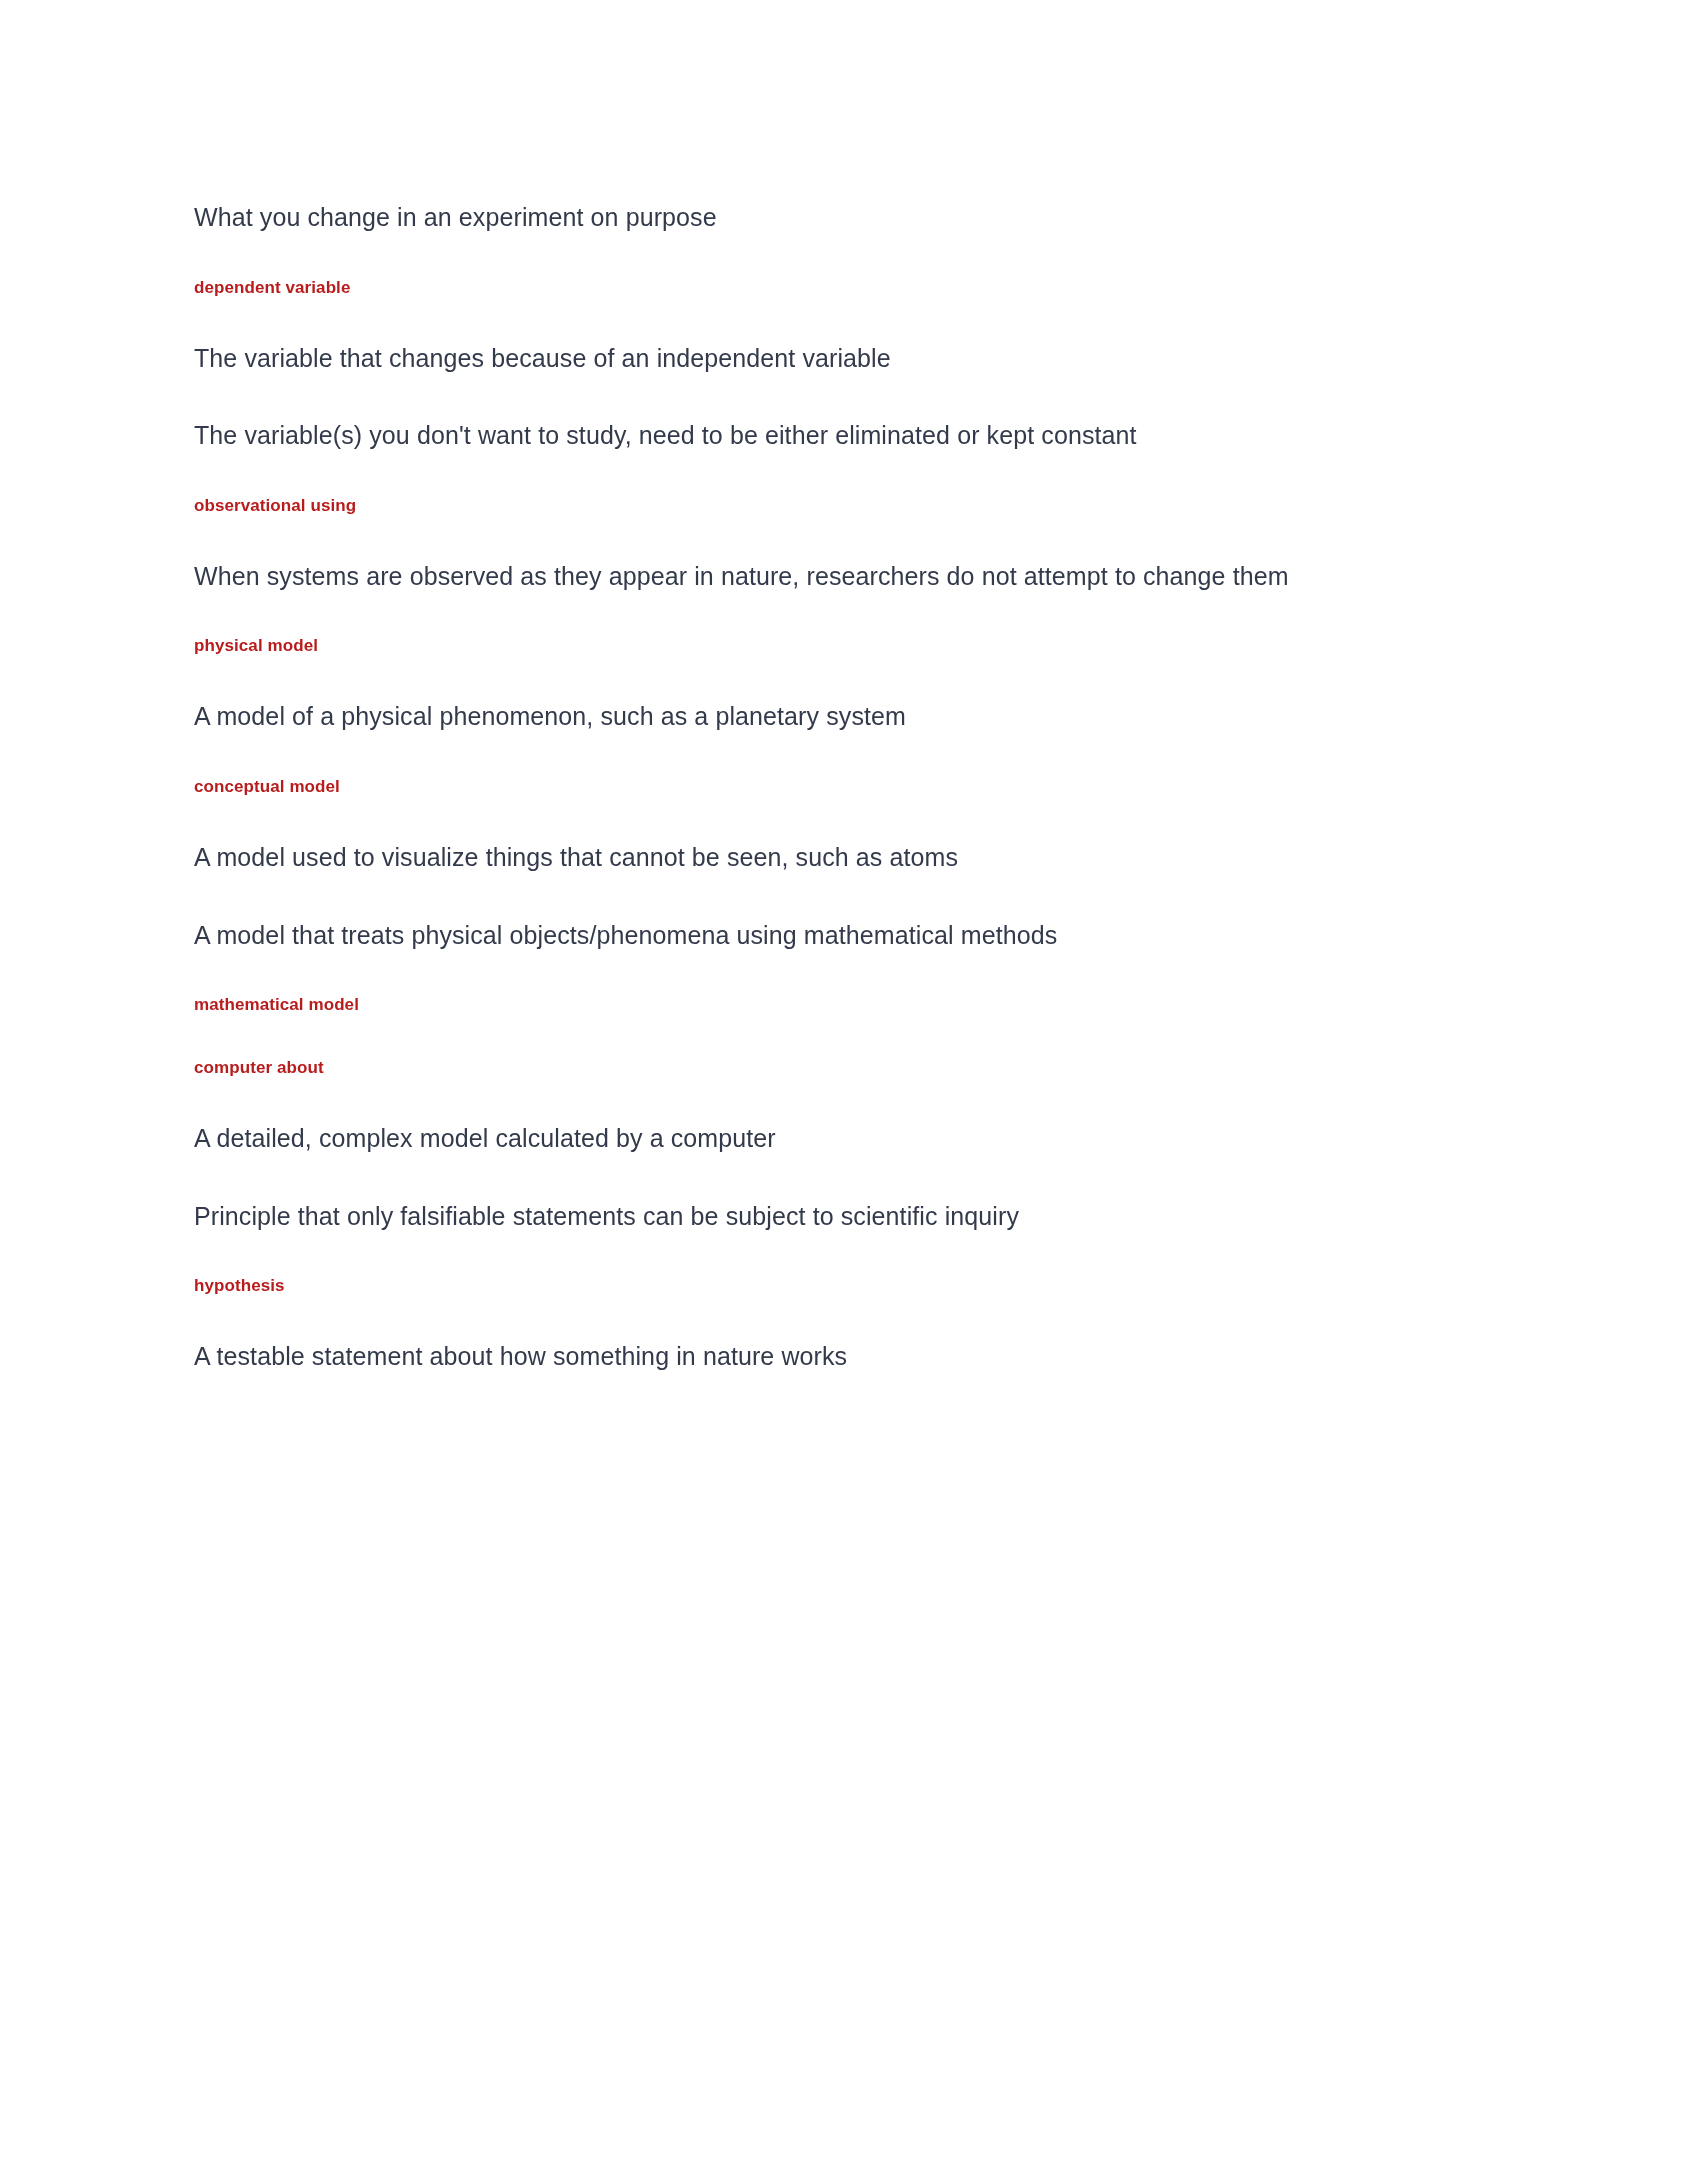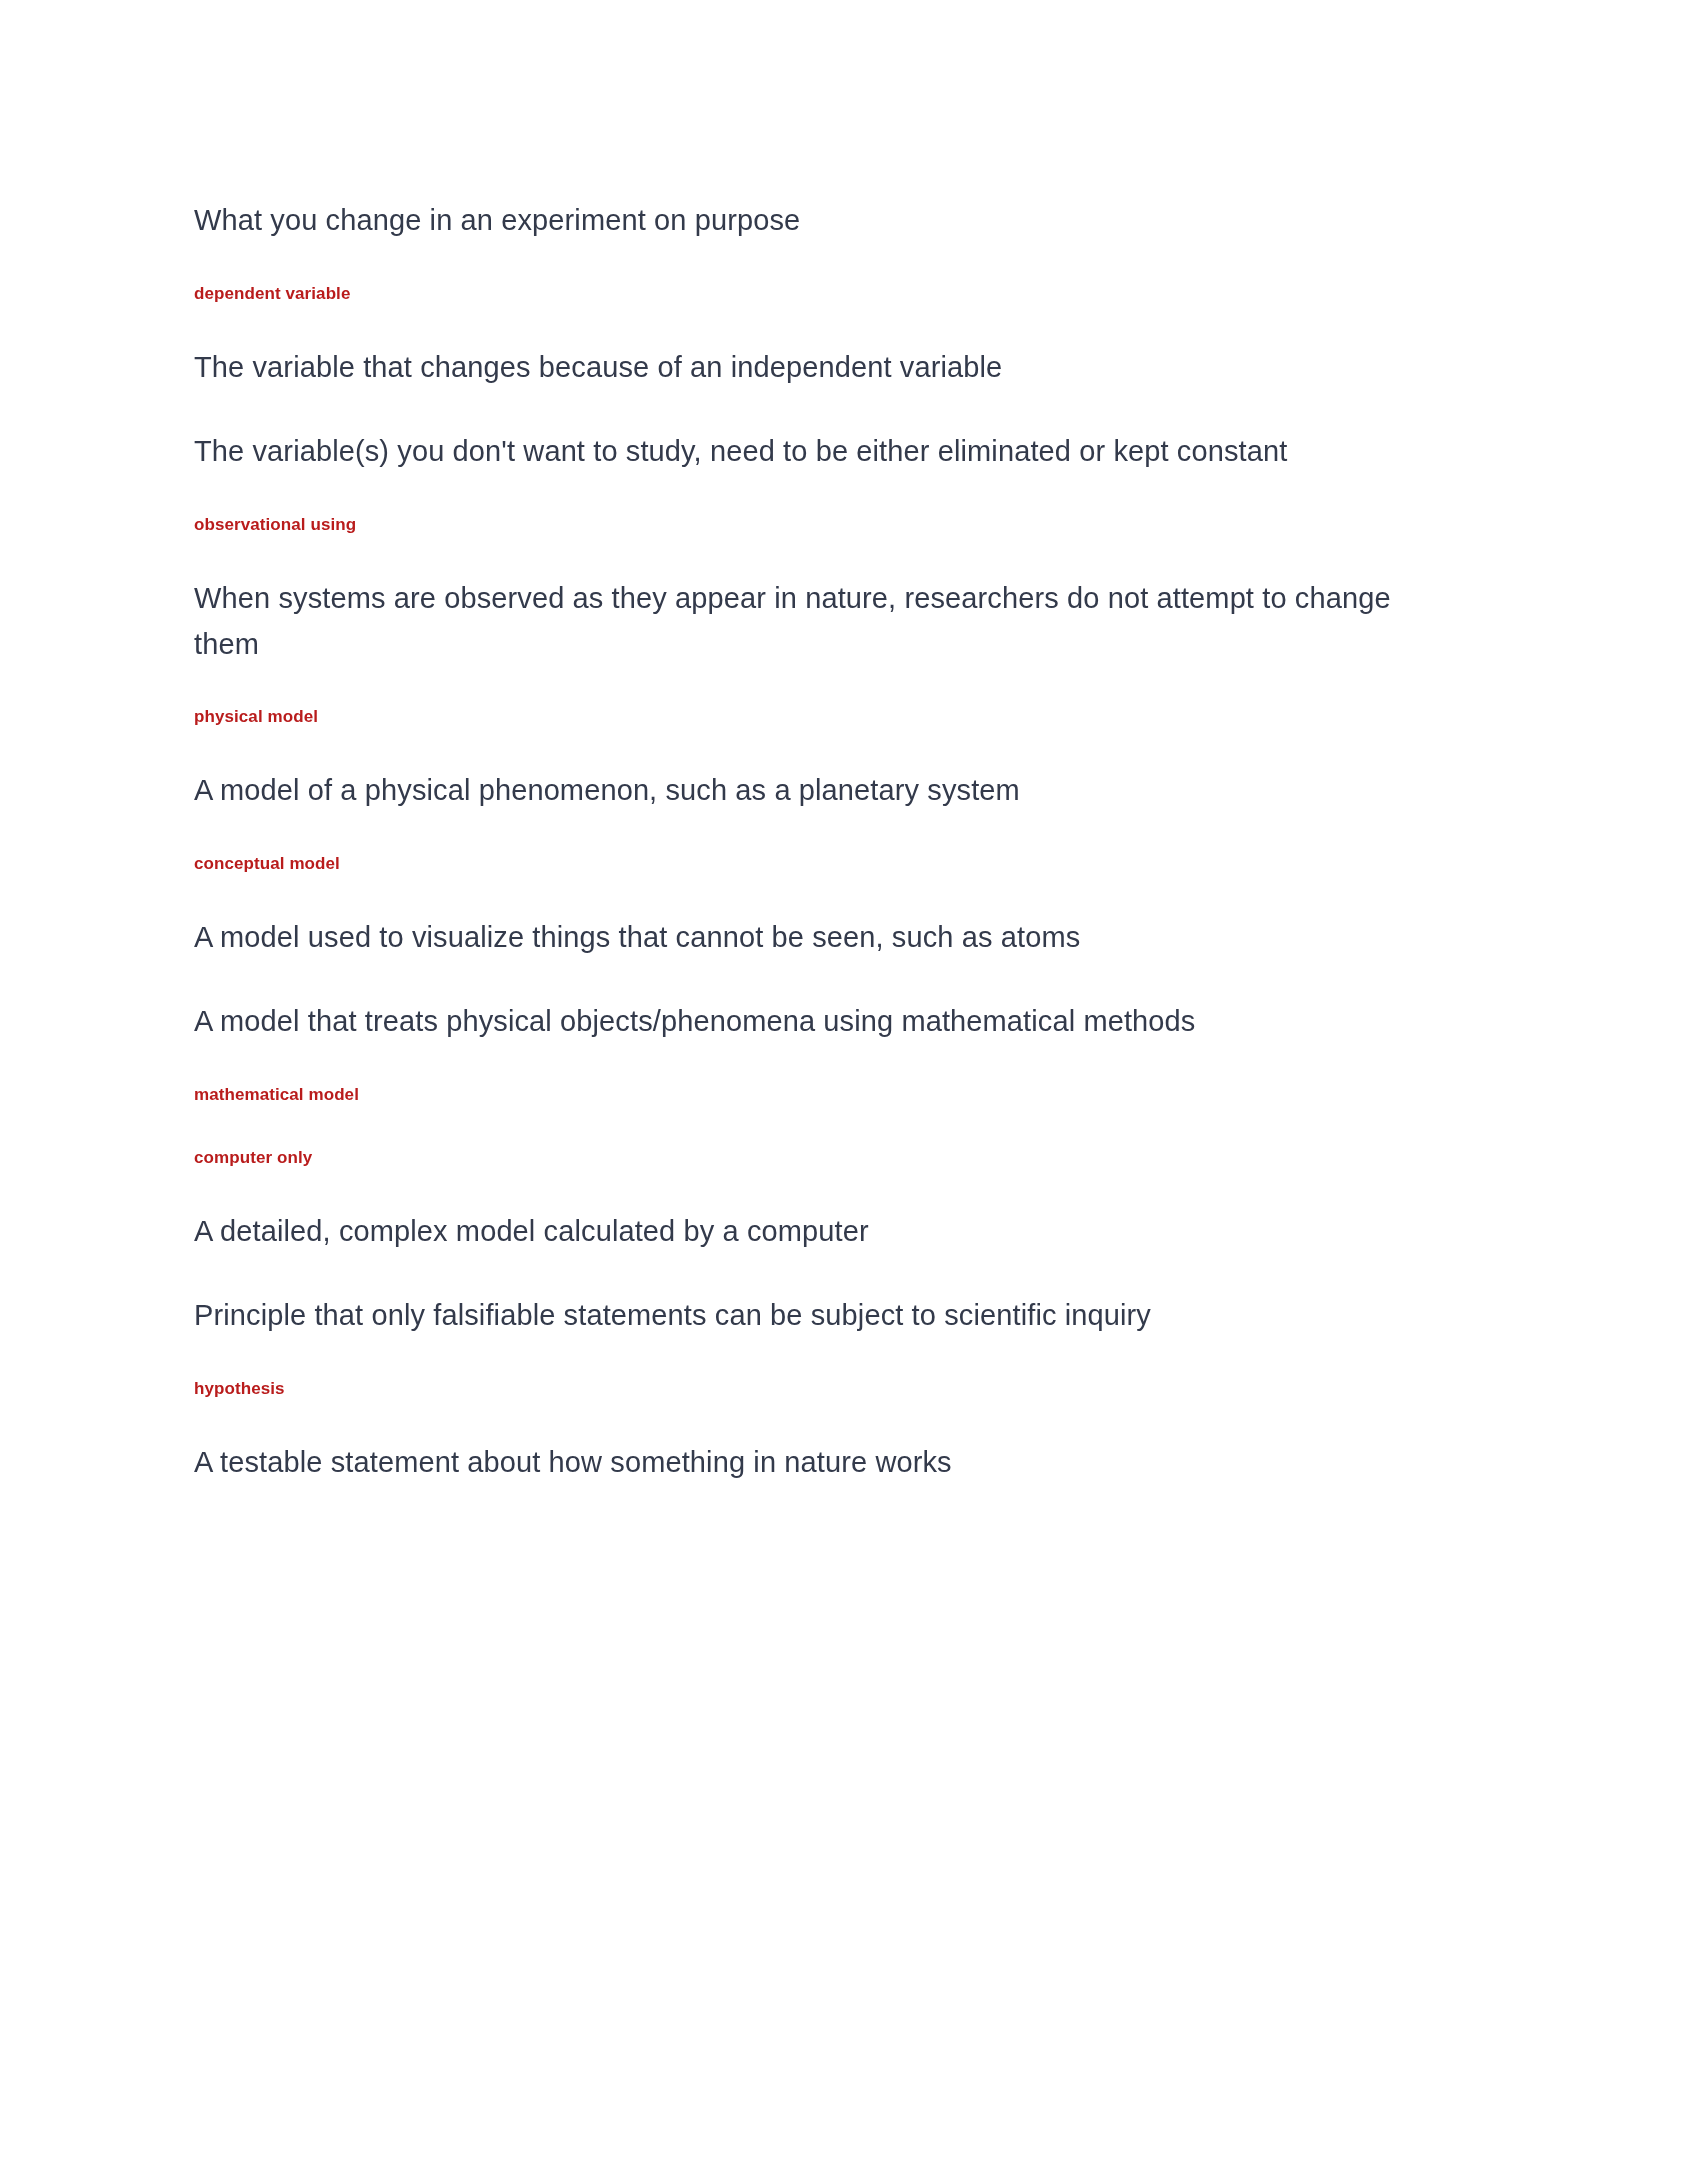--- a/index.html
+++ b/index.html
@@ -29,21 +29,21 @@
   .term {
     font-size: 17px;
     font-weight: bold;
     line-height: 1.42;
     letter-spacing: 0.005em;
     color: #b91c1c;
     margin: 0 0 0 0;
     padding: 0;
   }
   .definition {
-    font-size: 29px;
+    font-size: 25px;
     font-weight: normal;
     line-height: 1.58;
     letter-spacing: 0.004em;
     color: #333a4b;
     margin: 0;
     padding: 0;
   }
   
   .block {
     margin: 0 0 38px 0;
@@ -98,21 +98,21 @@
     </div>
 
     <div class="block">
       <p class="definition">A model that treats physical objects/phenomena using mathematical methods</p>
     </div>
     <div class="block term-block">
       <p class="term">mathematical model</p>
     </div>
 
     <div class="block term-block">
-      <p class="term">computer only</p>
+      <p class="term">computer about</p>
     </div>
     <div class="block">
       <p class="definition">A detailed, complex model calculated by a computer</p>
     </div>
 
     <div class="block">
       <p class="definition">Principle that only falsifiable statements can be subject to scientific inquiry</p>
     </div>
 
     <div class="block term-block">

